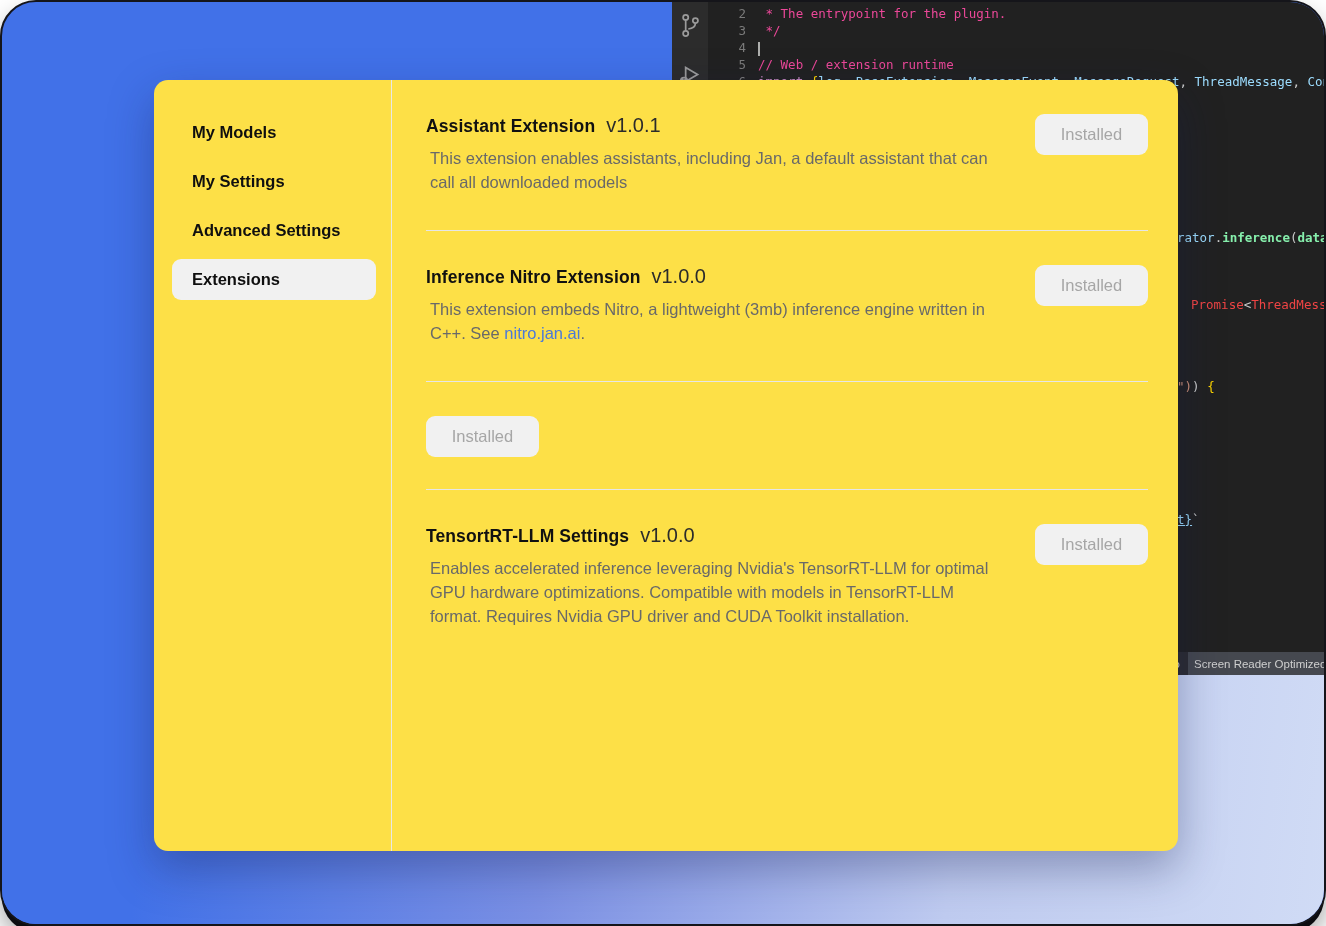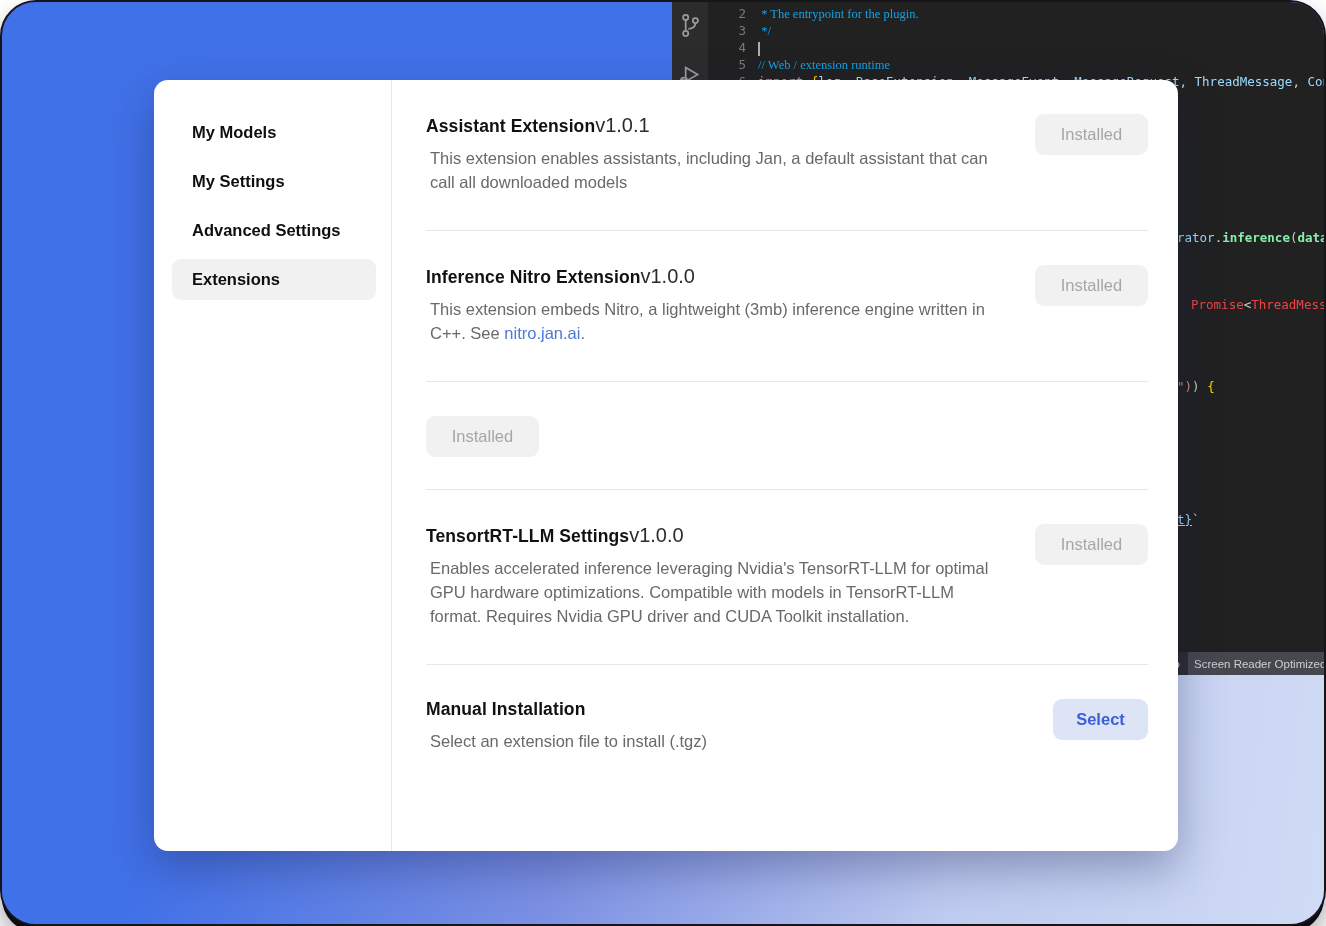--- a/index.html
+++ b/index.html
@@ -30,56 +30,56 @@
   .code-lines{position:absolute; left:36px; top:3px; right:0;}
   .cline{display:flex; height:17px; line-height:17px; white-space:pre; overflow:hidden;}
   .ln{width:38px; text-align:right; color:#7a7a7a; flex:0 0 38px;}
   .ctext{padding-left:12px; white-space:pre;}
   .caret{display:inline-block; width:2px; height:14px; background:#aeafad; vertical-align:middle;}
   .frag{position:absolute; white-space:pre; line-height:16px;}
   .frag1{left:505px; top:228px;}
   .frag2{left:519px; top:295px;}
   .frag3{left:505px; top:377px;}
   .frag4{left:505px; top:510px;}
-  .tok-cm{color:#0ea5e9;font-family:Liberation Serif, serif;} .tok-kw{color:#c586c0;} .tok-id{color:#9cdcfe;}
+  .tok-cm{color:#ec4899;} .tok-kw{color:#c586c0;} .tok-id{color:#9cdcfe;}
   .tok-br{color:#ffd700;} .tok-pl{color:#cccccc;} .tok-fn{color:#86efac; font-weight:bold;}
   .tok-ty{color:#ef4444;} .tok-st{color:#ce9178;} .tok-u{text-decoration:underline;}
   .statusbar{
     position:absolute; left:0; right:0; bottom:0; height:23px; background:#2c2c30;
     display:flex; justify-content:flex-end; align-items:center;
     font-family:"Liberation Sans", sans-serif; font-size:11.5px; color:#cfcfcf;
   }
   .statusbar .sb-left{padding:0 8px 0 0;}
   .statusbar .sb-badge{
     background:#45484f; height:100%; display:flex; align-items:center;
     padding:0 6px; width:128px; overflow:hidden; white-space:nowrap; flex:0 0 auto;
   }
   
   .modal{
     position:absolute; left:152px; top:78px; width:1024px; height:771px; z-index:3;
-    background:#ffffff; border-radius:14px; display:flex;
+    background:#fde047; border-radius:14px; display:flex;
     box-shadow:0 18px 45px rgba(20,30,80,.35); overflow:hidden;
   }
   .sidebar{
     width:238px; flex:0 0 238px; border-right:1px solid #e7e7e7;
     padding:32px 15px 0 18px; box-sizing:border-box;
   }
   .side-item{
     font-size:16.5px; font-weight:700; color:#0f0f0f;
     padding:11px 16px 11px 20px; border-radius:9px; margin-bottom:8px; cursor:pointer;
   }
   .side-item.active{background:#f1f1f1;}
   .content{flex:1; padding:0 30px 0 34px; box-sizing:border-box;}
   .ext-row{
     display:flex; justify-content:space-between; align-items:flex-start;
     padding:34px 0 32px 0; border-bottom:1px solid #e6e6e6;
   }
   .ext-row:last-child{border-bottom:none;}
   .ext-info{max-width:585px;}
-  .ext-title{display:flex; align-items:baseline; margin-bottom:9px;text-align:right;}
+  .ext-title{display:flex; align-items:baseline; gap:11px; margin-bottom:9px;text-align:right;}
   .ext-name{font-size:17.5px; font-weight:700; color:#111111; letter-spacing:.1px;}
   .ext-ver{font-size:20px; color:#2b2b2b;}
   .ext-desc{margin:4px; font-size:16.5px; line-height:24px; color:#696969;}
   .ext-desc a{color:#4b79d9; text-decoration:none;}
   .btn{
     border:none; border-radius:9px; font-family:"Liberation Sans", sans-serif;
     font-size:16.5px; padding:11px 21px; min-width:113px; cursor:pointer; flex:0 0 auto;
   }
   .btn-muted{background:#f1f1f1; color:#a6a6a6;}
   .btn-primary{background:#dde4f6; color:#3a5fd7; font-weight:700; min-width:95px;}
@@ -161,24 +161,15 @@
         <div class="ext-row">
           <div class="ext-info">
             <div class="ext-title">
               <span class="ext-name">TensortRT-LLM Settings</span>
               <span class="ext-ver">v1.0.0</span>
             </div>
             <p class="ext-desc">Enables accelerated inference leveraging Nvidia's TensorRT-LLM for optimal GPU hardware optimizations. Compatible with models in TensorRT-LLM format. Requires Nvidia GPU driver and CUDA Toolkit installation.</p>
           </div>
           <button class="btn btn-muted">Installed</button>
         </div>
-        <div class="ext-row">
-          <div class="ext-info">
-            <div class="ext-title">
-              <span class="ext-name">Manual Installation</span>
-            </div>
-            <p class="ext-desc">Select an extension file to install (.tgz)</p>
-          </div>
-          <button class="btn btn-primary">Select</button>
-        </div>
       </main>
   </div>
 </div>
 
 </body></html>

